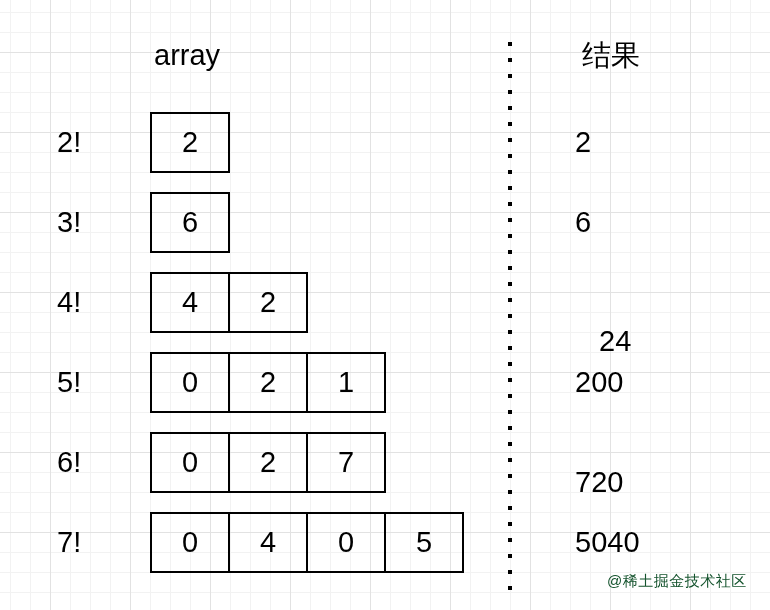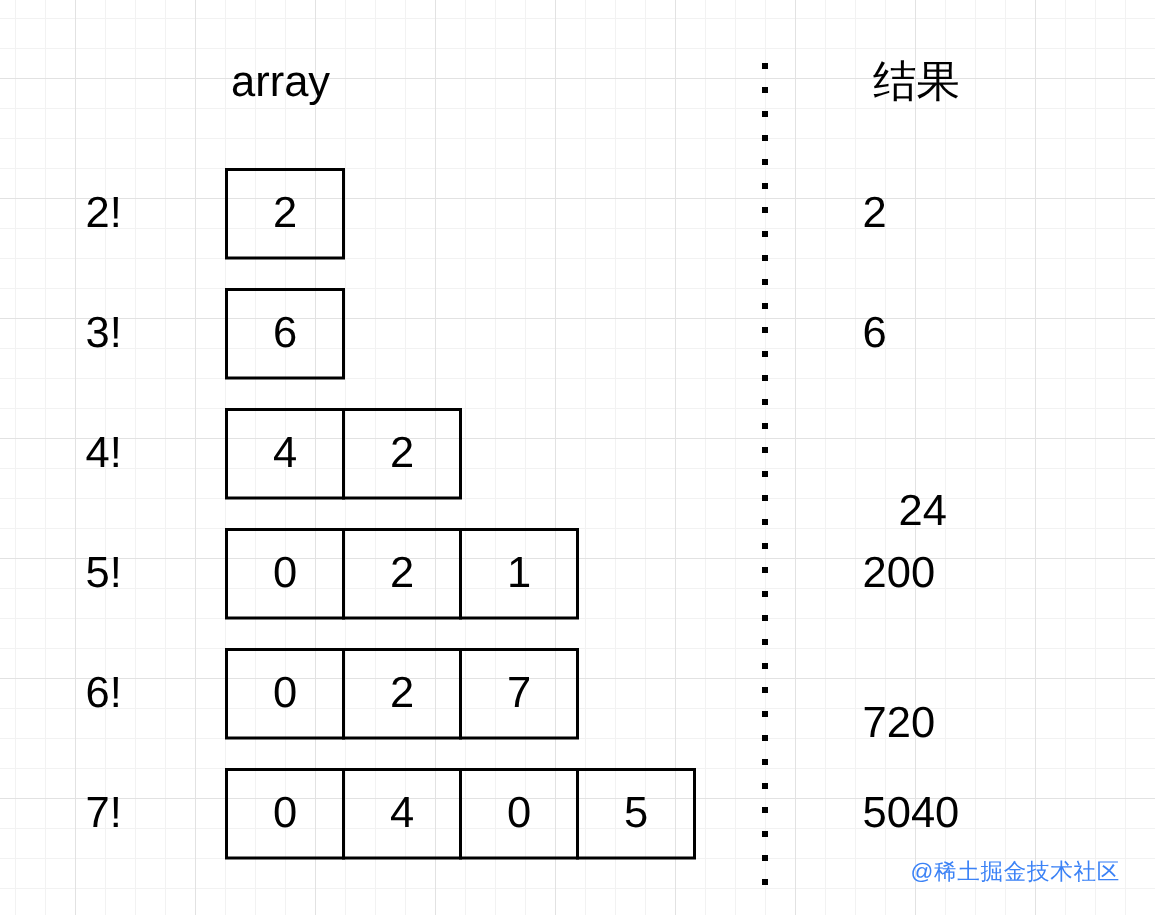--- a/index.html
+++ b/index.html
@@ -29,21 +29,21 @@
     .cell:first-child { margin-left: 0; }
     .dots {
       position: absolute; left: 508px; top: 42px; width: 4px; height: 550px;
       background-image: radial-gradient(#000 0, #000 1.6px, transparent 1.7px);
       background-image: linear-gradient(to bottom, #000 4px, transparent 4px);
       background-size: 4px 16px;
       background-repeat: repeat-y;
     }
     .watermark {
       position: absolute; left: 607px; top: 572px;
-      font-size: 15px; color: #3b82f6; letter-spacing: 0.5px;
+      font-size: 15px; color: #14532d; letter-spacing: 0.5px;
     }
   </style>
 </head>
 <body>
 
 <div>
   <div class="abs hdr" style="left:154px; top:38px;">array</div>
   <div class="abs hdr" style="left:582px; top:38px;">结果</div>
 
   <div class="dots"></div>

